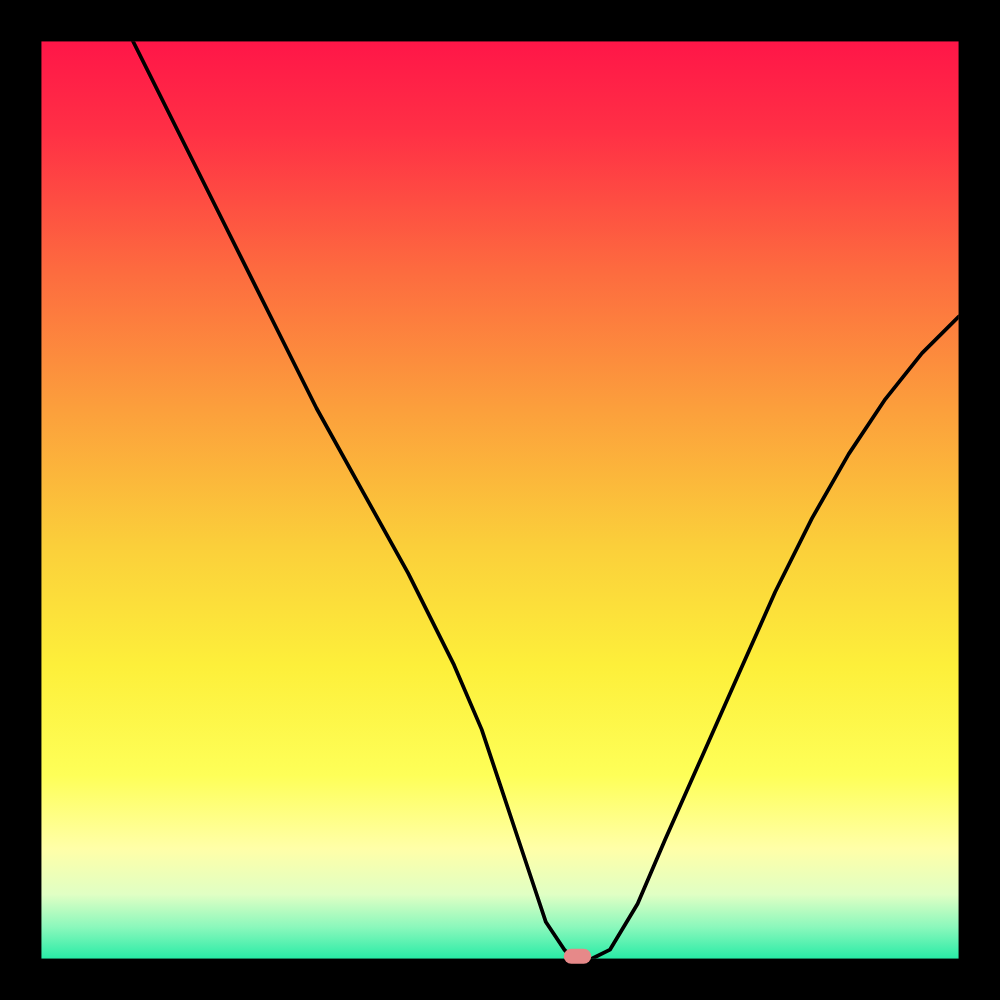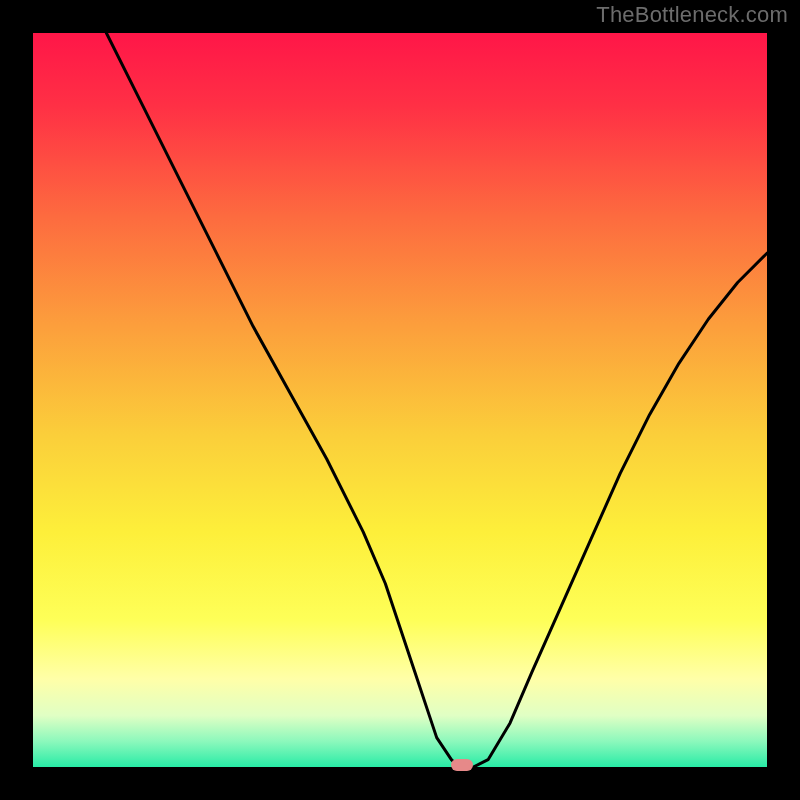--- a/index.html
+++ b/index.html
@@ -46,21 +46,20 @@
     background: #e68989;
     border-radius: 6px;
     transform: translate(-50%, -50%);
   }
 </style>
 </head>
 <body>
 
 <div class="frame">
 
-  <div class="watermark">TheBottleneck.com</div>
 
   <div class="plot-area">
     <svg id="plot-svg" viewBox="0 0 734 734" preserveAspectRatio="none">
       <defs>
         <linearGradient id="bg-grad" x1="0" y1="0" x2="0" y2="1">
             <stop offset="0%" stop-color="#ff1648"></stop>
             <stop offset="10%" stop-color="#ff3045"></stop>
             <stop offset="25%" stop-color="#fd6b3f"></stop>
             <stop offset="40%" stop-color="#fc9f3c"></stop>
             <stop offset="55.00000000000001%" stop-color="#fbcf3a"></stop>

